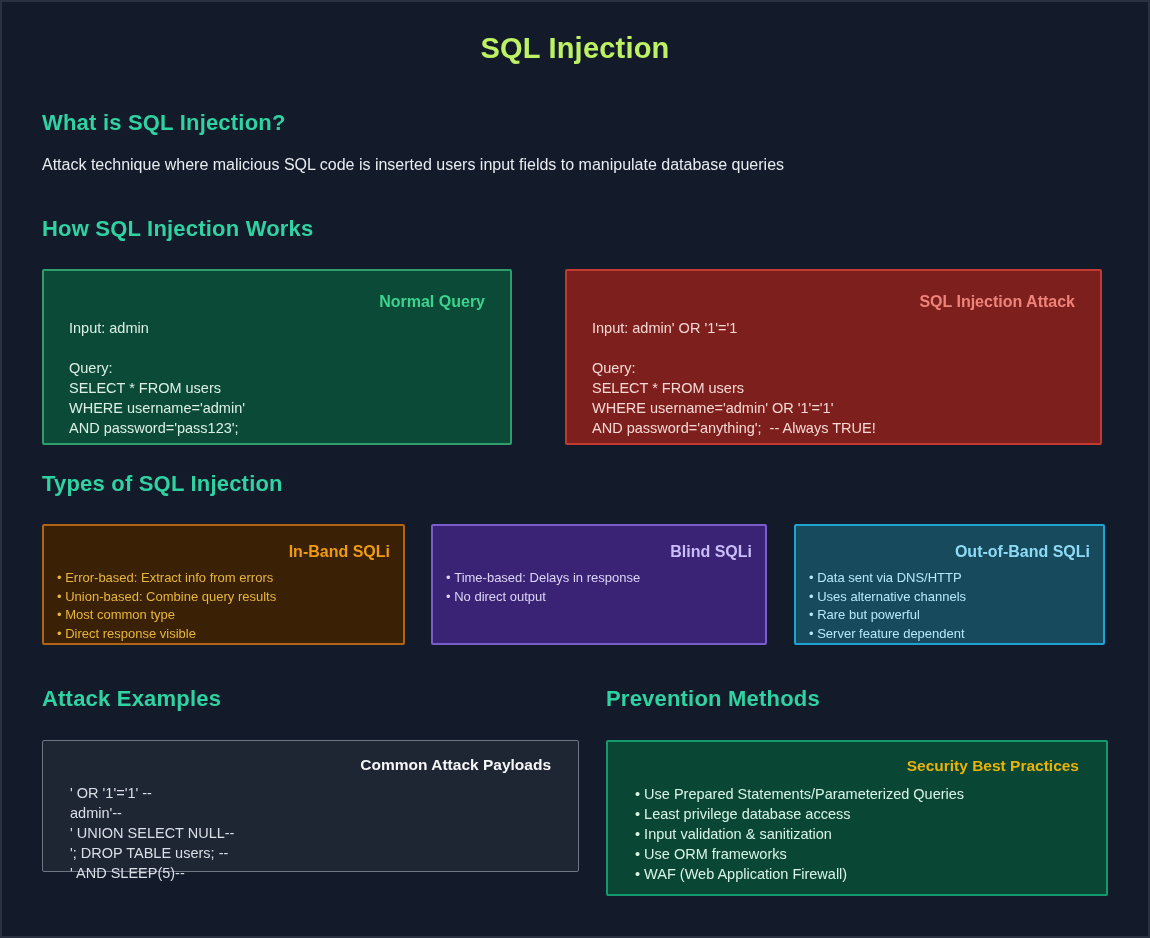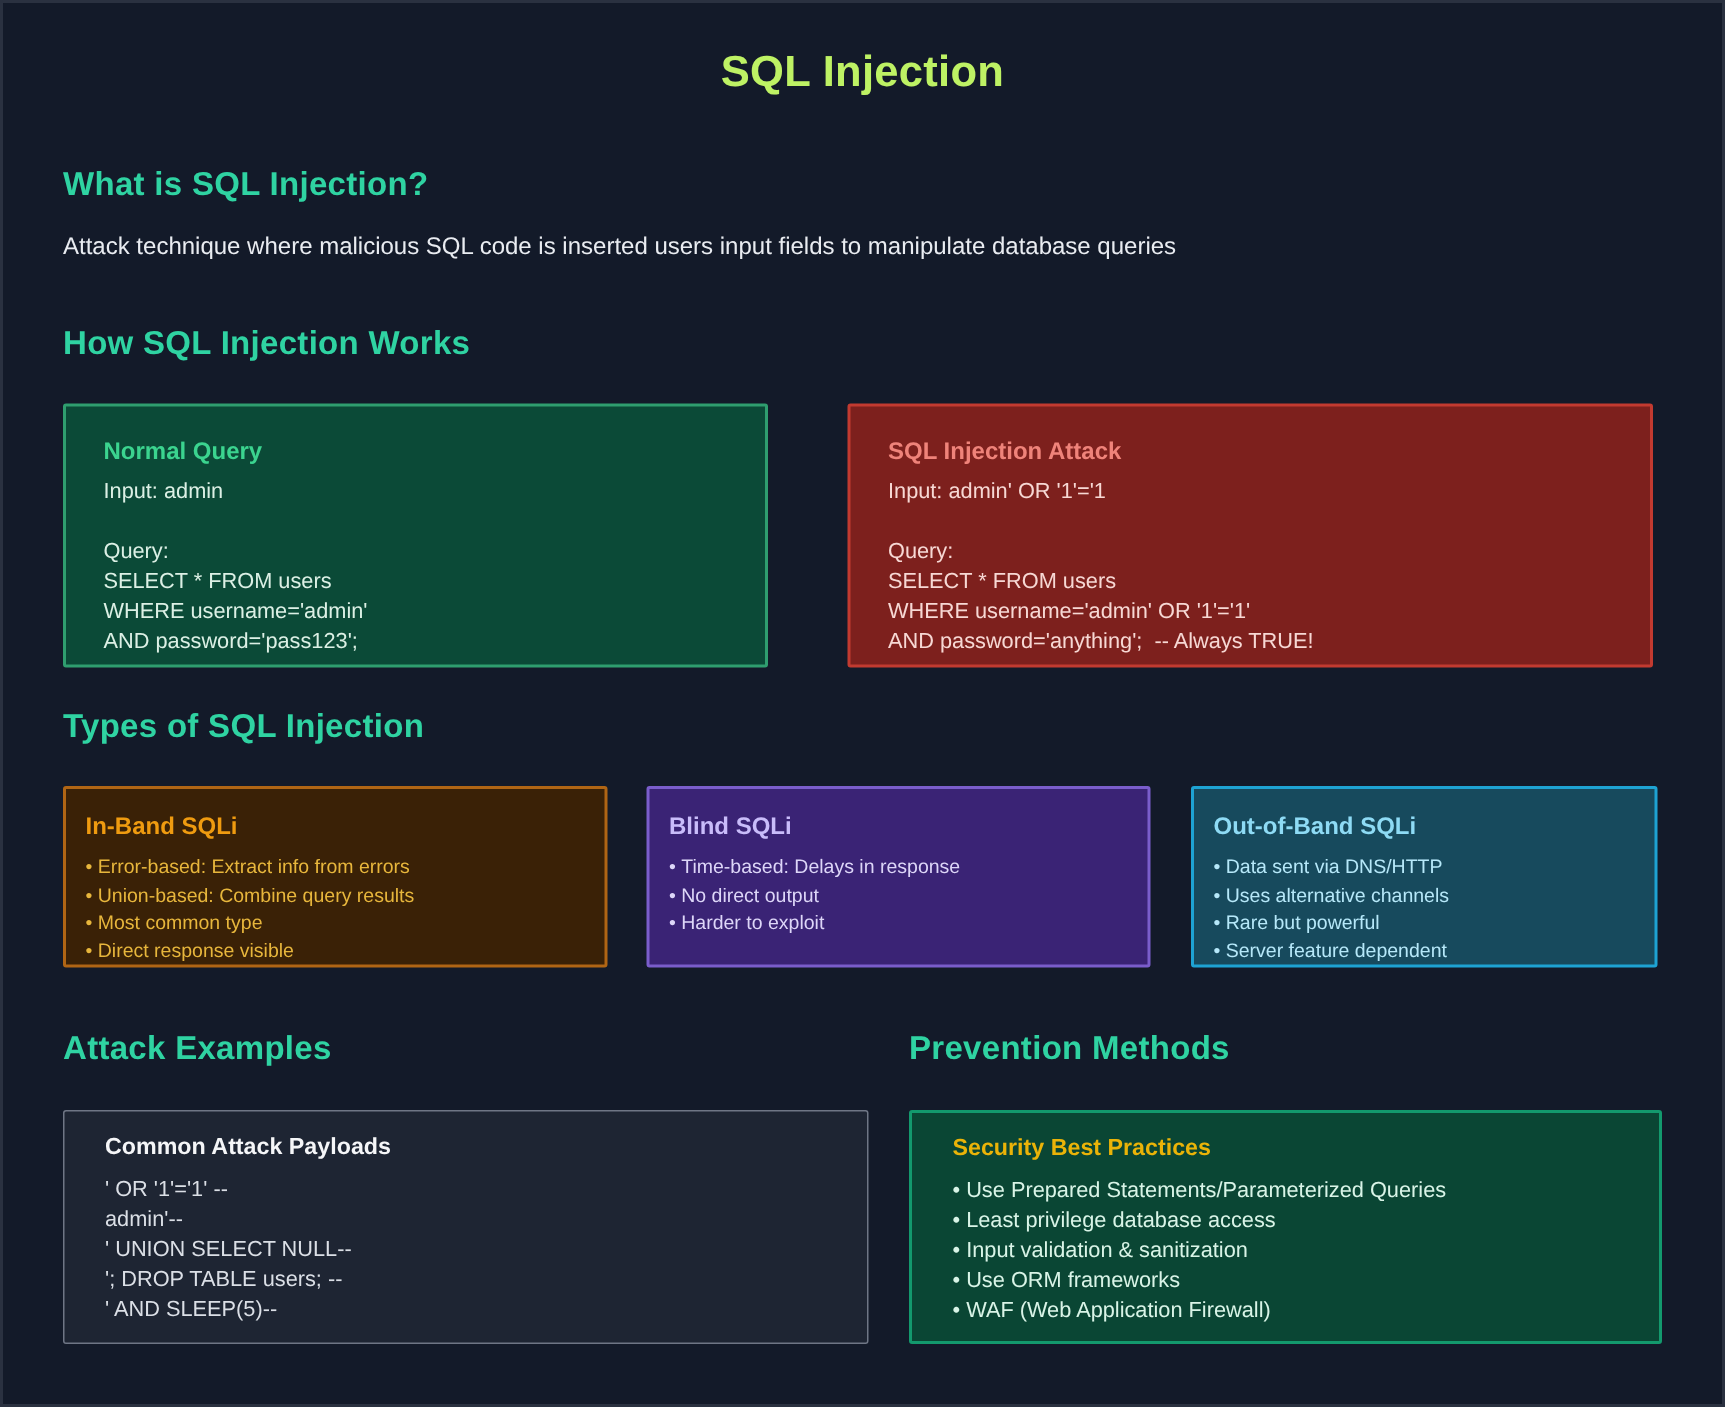--- a/index.html
+++ b/index.html
@@ -30,21 +30,21 @@
   .h-types      { left: 40px; top: 469px; }
   .h-examples   { left: 40px; top: 684px; }
   .h-prevention { left: 604px; top: 684px; }
   .intro-text {
     position: absolute; left: 40px; top: 154px; width: 1060px;
     color: #e9ecf1; font-size: 16px; font-weight: 400;
   }
   .panel {
     position: absolute; box-sizing: border-box; border-radius: 2px;
   }
-  .panel .panel-title { font-weight: 600; }
+  .panel .panel-title { font-weight: 600; text-align: right; }
   
   .panel-normal {
     left: 40px; top: 267px; width: 470px; height: 176px;
     background: #0b4a37; border: 2px solid #2f9e6f;
     padding: 22px 25px;
   }
   .panel-normal .panel-title { color: #3bd48f; font-size: 16px; margin-bottom: 7px; }
   .panel-normal .code-lines { color: #dcf0e5; }
   .panel-attack {
     left: 563px; top: 267px; width: 537px; height: 176px;
@@ -74,21 +74,21 @@
   .card-oob {
     left: 792px; width: 311px;
     background: #174a5d; border: 2px solid #1ea3d3;
   }
   .card-oob .panel-title { color: #8edbf5; }
   .card-oob .bullets { color: #b6e8f9; }
   .type-card .panel-title { font-size: 16px; margin-bottom: 8px; }
   .type-card .bullets li { font-size: 13px; line-height: 18.5px; }
   
   .panel-payloads {
-    left: 40px; top: 738px; width: 537px; height: 156px;
+    left: 40px; top: 738px; width: 537px; height: 132px;
     background: #1e2533; border: 1.5px solid #6f7685;
     padding: 15px 27px;
   }
   .panel-payloads .panel-title { color: #f5f6f8; font-size: 15.5px; font-weight: 700; margin-bottom: 9px; }
   .panel-payloads .code-lines { color: #dbdfe6; }
   .panel-practices {
     left: 604px; top: 738px; width: 502px; height: 156px;
     background: #0a4634; border: 2px solid #13996d;
     padding: 15px 27px;
   }
@@ -150,21 +150,20 @@
         <li>Direct response visible</li>
       </ul>
   </div>
 
   <div class="panel type-card card-blind">
     <div class="panel-title">Blind SQLi</div>
     <ul class="bullets">
 
         <li>Time-based: Delays in response</li>
         <li>No direct output</li>
-        <li>Harder to exploit</li>
       </ul>
   </div>
 
   <div class="panel type-card card-oob">
     <div class="panel-title">Out-of-Band SQLi</div>
     <ul class="bullets">
 
     <li>Data sent via DNS/HTTP</li>
         <li>Uses alternative channels</li>
         <li>Rare but powerful</li>

